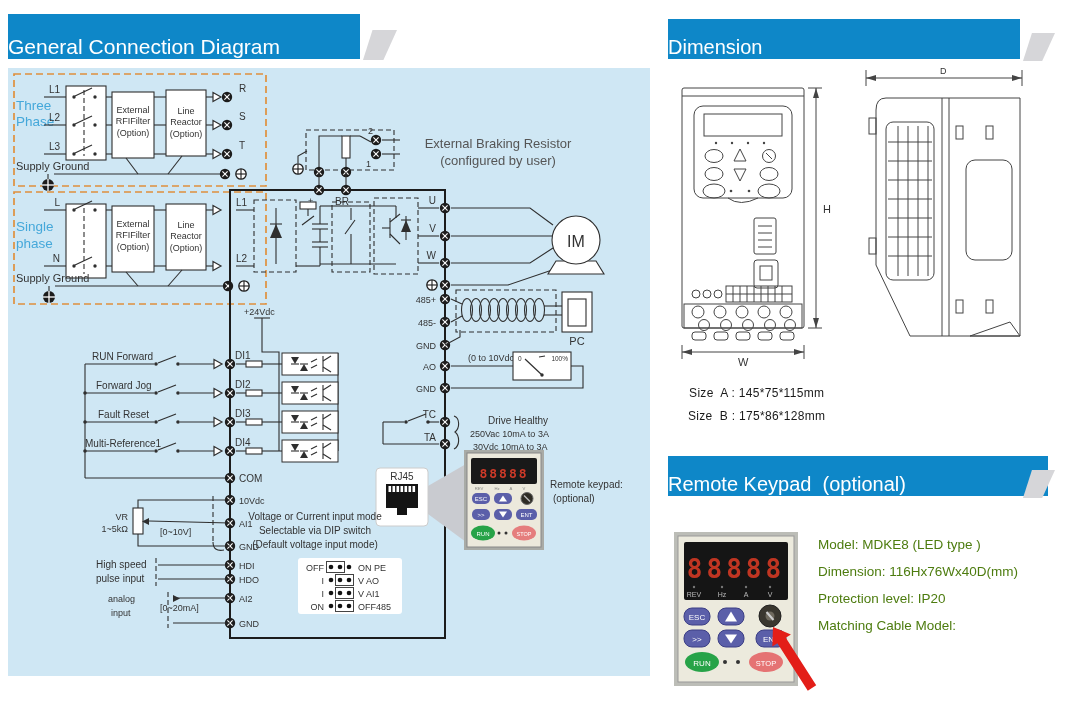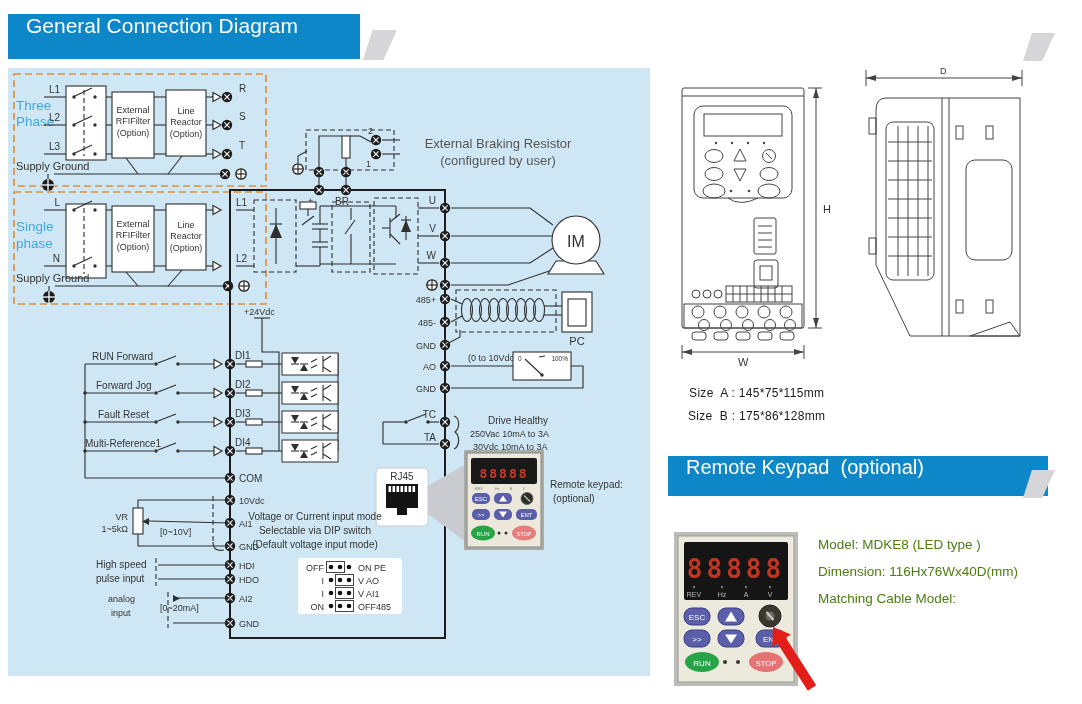--- a/index.html
+++ b/index.html
@@ -1,19 +1,19 @@
 <!DOCTYPE html>
 <html><head>
 <meta charset="utf-8">
 <style>
   html,body{margin:0;padding:0;background:#fff;}
   .page{position:relative;width:1082px;height:704px;background:#fff;overflow:hidden;
         font-family:"Liberation Sans",sans-serif;}
-  .banner{position:absolute;background:#0e87c8;color:#fff;display:flex;align-items:flex-start;
-          padding-left:18px;box-sizing:border-box;}
+  .banner{position:absolute;background:#0e87c8;color:#fff;display:flex;align-items:flex-end;
+          box-sizing:border-box;}
   .banner span{white-space:pre;}
   .banner-tail{position:absolute;background:#d6d6d9;
                clip-path:polygon(28% 0,100% 0,60% 100%,0 100%);}
   .diagram-panel{position:absolute;left:8px;top:68px;width:642px;height:608px;background:#cfe7f4;}
   svg text{font-family:"Liberation Sans",sans-serif;fill:#333;font-size:10px;} svg .t9{font-size:9px;} svg .t11{font-size:11px;}
   svg .t13{font-size:13px;} svg .t16{font-size:16px;}
   svg .mid{text-anchor:middle;} svg .end{text-anchor:end;}
   svg .cy{fill:#45a8da;font-size:13.5px;}
   svg .gray{fill:#555;}
   .ln{stroke:#2f2f2f;stroke-width:1.1;fill:none;}
@@ -34,20 +34,23 @@
 </head>
 <body>
 
 <div class="page">
 
   <div class="banner" style="left:8px;top:14px;width:352px;height:45px;font-size:21px;">
     <span>General Connection Diagram</span>
   </div>
   <div class="banner-tail" style="left:363px;top:30px;width:34px;height:30px;"></div>
 
+  <div class="banner" style="left:668px;top:19px;width:352px;height:40px;font-size:20px;">
+    <span>Dimension</span>
+  </div>
   <div class="banner-tail" style="left:1023px;top:33px;width:32px;height:28px;"></div>
 
   <div class="banner" style="left:668px;top:456px;width:380px;height:40px;font-size:20px;">
     <span>Remote Keypad  (optional)</span>
   </div>
   <div class="banner-tail" style="left:1023px;top:470px;width:32px;height:28px;"></div>
 
   <div class="diagram-panel">
   <svg width="642" height="608" viewBox="0 0 642 608">
     <defs>
@@ -667,16 +670,17 @@
     <circle cx="53" cy="134" r="2" fill="#333"></circle>
       <circle cx="66" cy="134" r="2" fill="#333"></circle>
     <ellipse cx="94" cy="134" rx="17" ry="10" fill="#e57373"></ellipse>
     <text x="94" y="137.5" text-anchor="middle" style="font-size:7.5px;fill:#fff">STOP</text>
     <polygon points="101,99 118.9,106.6 113.8,109.8 144.2,157.3 135.8,162.7 105.4,115.2 100.3,118.4" fill="#e31e18"></polygon>
   </svg>
 
   <div class="kp-info">
     <div class="row">Model: MDKE8 (LED type )</div>
     <div class="row">Dimension: 116Hx76Wx40D(mm)</div>
+    <div class="row">Protection level: IP20</div>
     <div class="row">Matching Cable Model:</div>
   </div>
 
 </div>
 
 </body></html>

